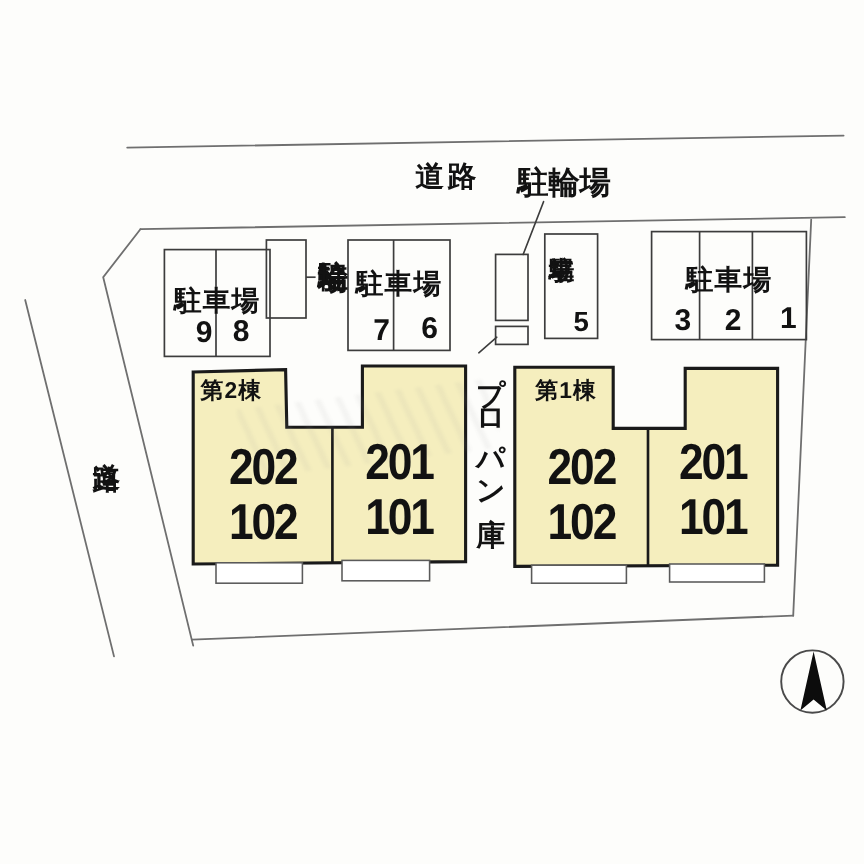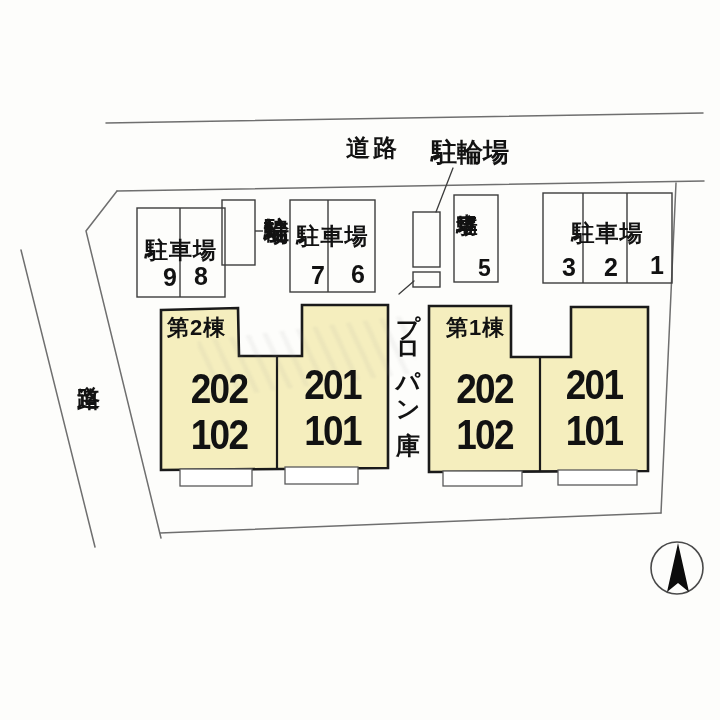--- a/index.html
+++ b/index.html
@@ -29,21 +29,21 @@
   .lot-label{font-size:23px;letter-spacing:1px;}
   .stall-num{font-size:25px;width:28px;text-align:center;}
   .room-num{
     font-size:42px;
     letter-spacing:-2px;
     font-weight:bold;
     text-align:center;
     transform:scaleX(.88);
     transform-origin:center;
   }
-  .bldg-name{font-size:22px;letter-spacing:1px;}
+  .bldg-name{font-size:19px;letter-spacing:1px;}
   .watermark{
     position:absolute;left:200px;top:328px;width:215px;height:58px;
     background:repeating-linear-gradient(72deg,
       rgba(150,150,150,.20) 0 5px, rgba(150,150,150,0) 5px 16px);
     transform:rotate(-7deg);
     filter:blur(1.2px);
     opacity:.45;
     pointer-events:none;
   }
 </style>

